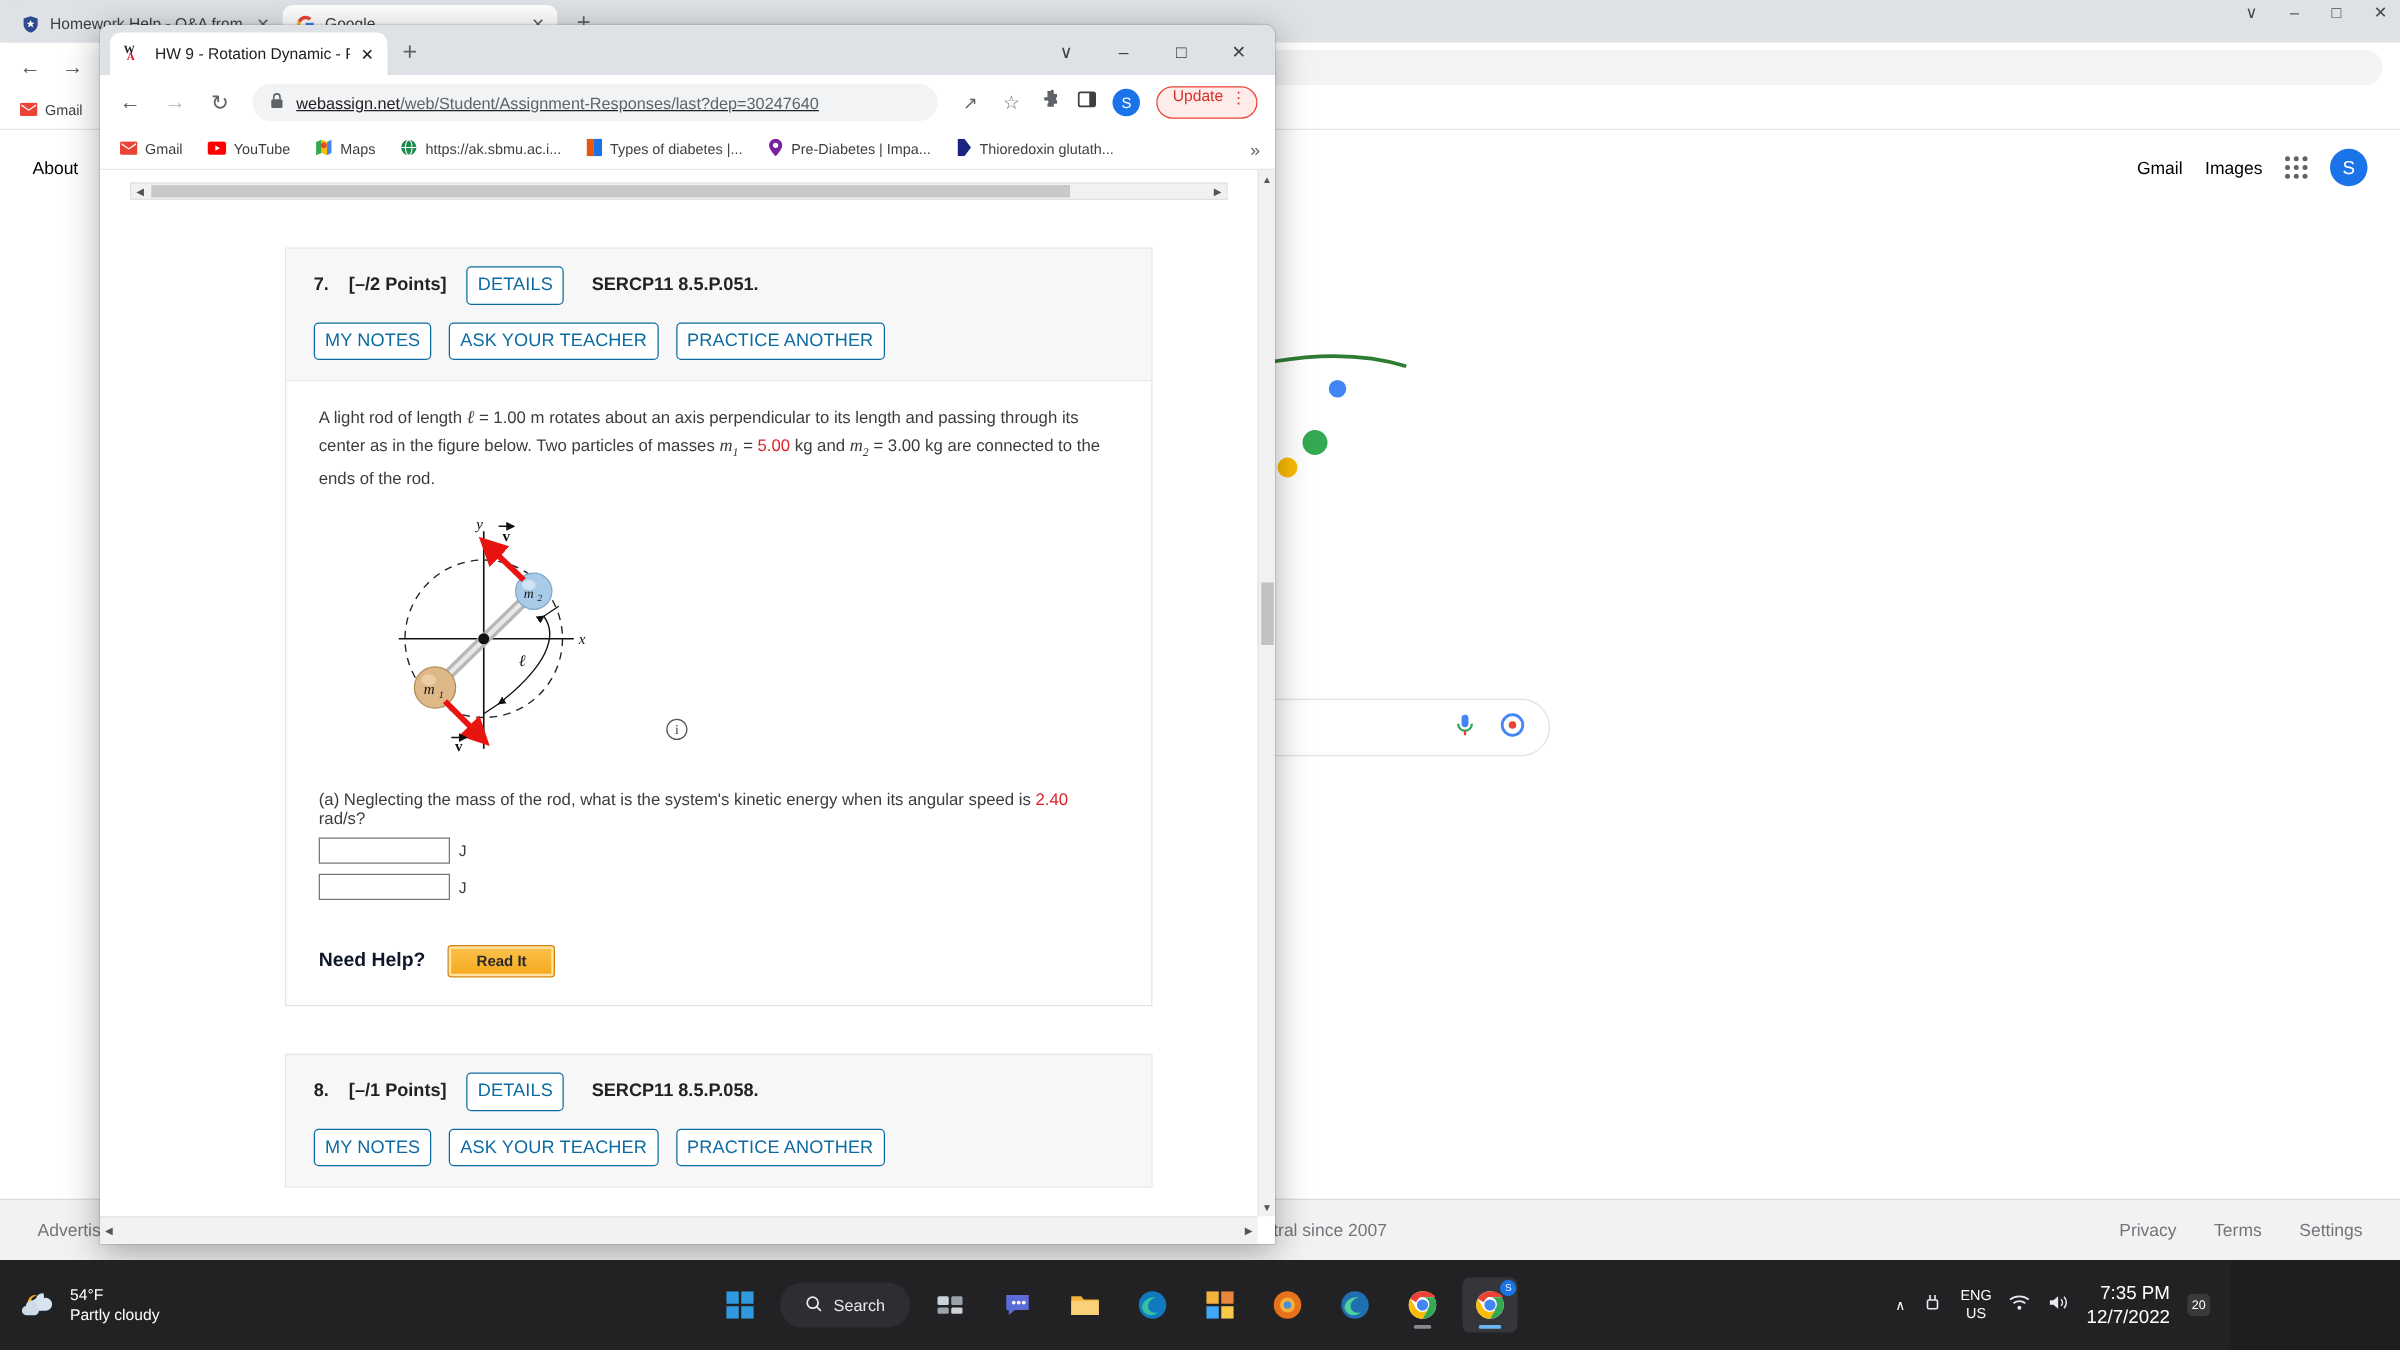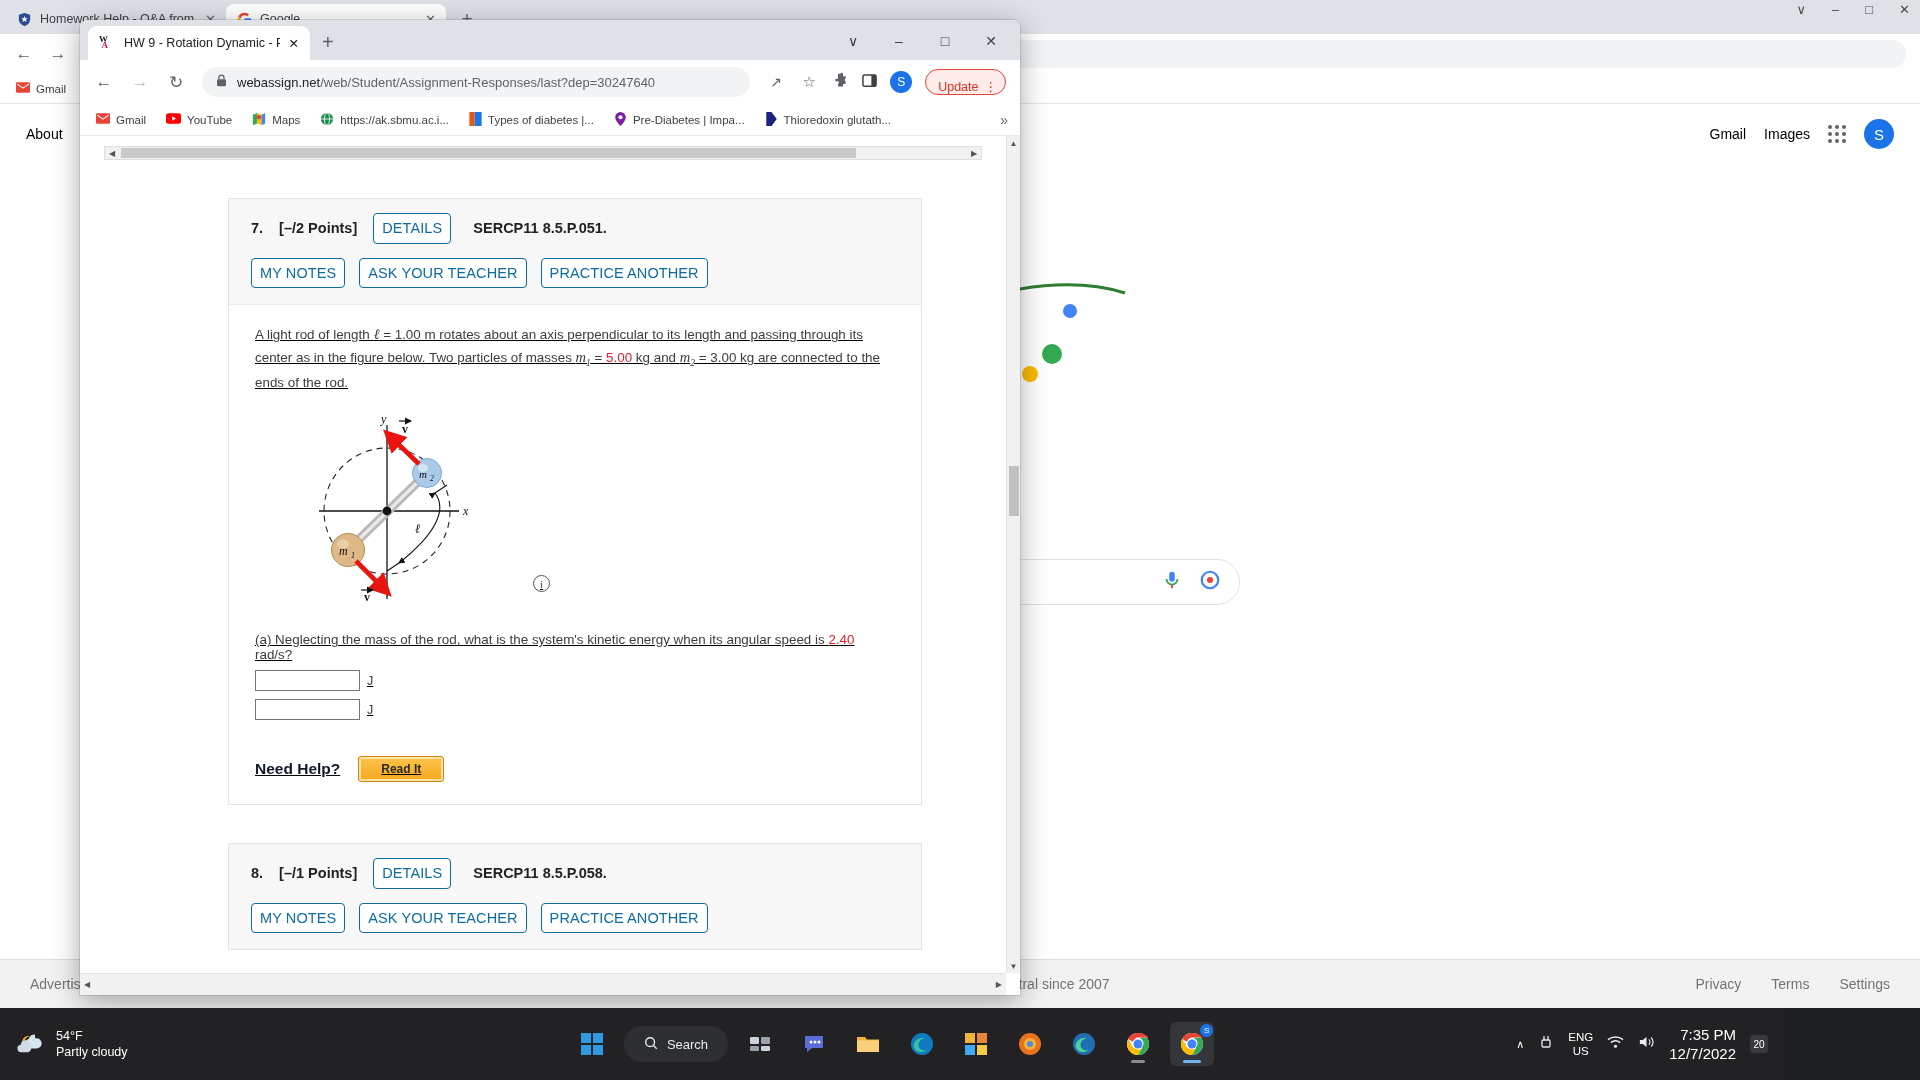--- a/index.html
+++ b/index.html
@@ -74,25 +74,25 @@
     position: relative; border-radius: 8px 8px 0 0; }
   .fw-tab { height: 34px; width: 222px; background: #fff; border-radius: 9px 9px 0 0;
     display: flex; align-items: center; gap: 9px; padding: 0 11px; font-size: 12.5px; color: #202124; }
   .fw-tab .tab-title { flex: 1; white-space: nowrap; overflow: hidden; }
   .fw-newtab { font-size: 20px; color: #5f6368; margin: 0 0 6px 12px; }
   .fw-wincontrols { position: absolute; right: 6px; top: 8px; display: flex; align-items: center; }
   .fw-wc { width: 46px; height: 26px; display: flex; align-items: center; justify-content: center;
     color: #3c4043; font-size: 14px; }
   .fw-toolbar { height: 44px; background: #fff; display: flex; align-items: center; gap: 16px; padding: 0 14px; }
   .fw-omnibox { flex: 1; height: 30px; background: #f1f3f4; border-radius: 15px; display: flex; align-items: center;
-    gap: 10px; padding: 0 14px; font-size: 13px; color: #202124; }
+    gap: 10px; padding: 0 14px; font-size: 13px; color: #202124; text-decoration: underline; }
   .fw-omnibox .url-dim { color: #5f6368; }
   .fw-tr { display: flex; align-items: center; gap: 13px; }
   .update-pill { border: 1px solid #ea4335; color: #d93025; background: #fdecea; border-radius: 14px;
-    height: 26px; display: flex; align-items: flex-end; gap: 6px; padding: 0 8px 0 12px; font-size: 12.5px; }
+    height: 26px; display: flex; align-items: flex-start; gap: 6px; padding: 0 8px 0 12px; font-size: 12.5px; }
   .fw-bookmarks { height: 32px; background: #fff; display: flex; align-items: center; gap: 20px; padding: 0 16px;
     font-size: 11.5px; color: #3c4043; border-bottom: 1px solid #e6e8ea; position: relative;}
   .fw-bm { display: flex; align-items: center; gap: 6px; white-space: nowrap; }
   .fw-bm-overflow { position: absolute; right: 12px; color: #5f6368; font-size: 14px; }
 
   .fw-content { flex: 1; background: #fff; position: relative; overflow: hidden; }
   .fw-scroll-area { position: absolute; inset: 0 14px 22px 0; overflow: hidden; }
 
   .hscroll-top { margin: 10px 24px 0 24px; height: 14px; background: #f1f1f1; border: 1px solid #e0e0e0;
     display: flex; align-items: center; position: relative; }
@@ -102,21 +102,21 @@
   
   .q-card { margin: 38px 84px 0 148px; border: 1px solid #e4e4e4; background: #fff; }
   .q-head { background: #f7f7f7; padding: 14px 22px 16px 22px; }
   .q-row1 { display: flex; align-items: center; gap: 16px; }
   .q-num { font-size: 14.5px; font-weight: bold; color: #222; }
   .q-points { font-size: 14.5px; font-weight: bold; color: #222; }
   .btn-outline { border: 1.6px solid #0c6ba1; color: #0c6ba1; background: #fff; border-radius: 4px;
     font-size: 14.5px; padding: 7px 8px; letter-spacing: .1px; line-height: 1; }
   .q-code { font-size: 14.5px; font-weight: bold; color: #222; margin-left: 6px;}
   .q-row2 { display: flex; gap: 14px; margin-top: 14px; }
-  .q-body { padding: 18px 26px 22px 26px; border-top: 1px solid #ececec; text-decoration: underline; }
+  .q-body { padding: 18px 26px 22px 26px; border-top: 1px solid #ececec; }
   .q-text { font-size: 13.4px; color: #3c3c3c; line-height: 1.62; max-width: 800px;}
   .red { color: #e0202a; }
   .ital { font-style: italic; font-family: "Liberation Serif", serif; font-size: 14.5px;}
   .sub { font-size: 9.5px; vertical-align: sub; font-style: italic; font-family: "Liberation Serif", serif;}
   .part { font-size: 13.4px; color: #3c3c3c; margin-top: 26px; }
   .ans-row { display: flex; align-items: center; gap: 7px; margin-top: 8px; }
   .ans-input { width: 105px; height: 21px; border: 1px solid #767676; background: #fff; }
   .unit { font-size: 12.5px; color: #3c3c3c; }
   .needhelp { display: flex; align-items: center; gap: 18px; margin-top: 36px; }
   .needhelp-label { color: #0f172a; font-weight: bold; font-size: 15.5px; }

